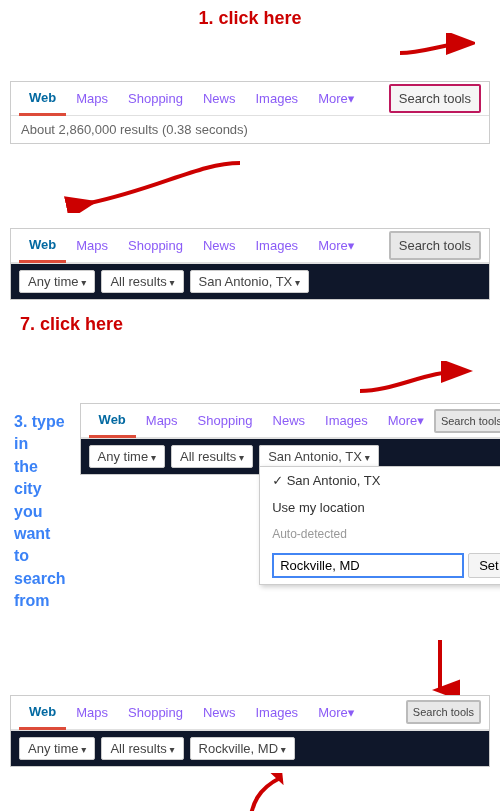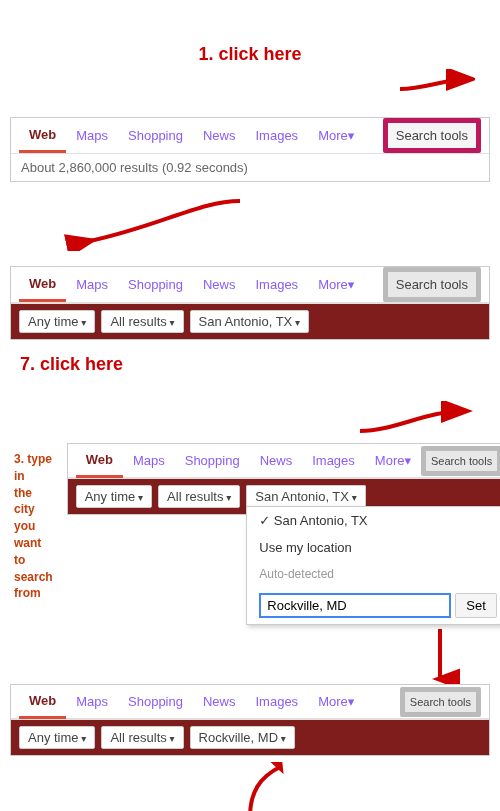--- a/index.html
+++ b/index.html
@@ -12,21 +12,20 @@
       color: #333;
       overflow-x: hidden;
     }
 
     .instruction-label {
       color: #cc0000;
       font-size: 18px;
       font-weight: bold;
       text-align: center;
       padding: 8px 0 4px 0;
-      margin-top: 36px;
     }
 
     .google-panel {
       border: 1px solid #ccc;
       margin: 6px 10px;
       background: #fff;
     }
 
     .nav-bar {
       display: flex;
@@ -38,32 +37,32 @@
 
     .nav-tab {
       padding: 8px 10px;
       cursor: pointer;
       font-size: 13px;
       color: #8b5cf6;
       white-space: nowrap;
     }
 
     .nav-tab.active {
-      color: #7f1d1d;
+      color: #0369a1;
       border-bottom: 3px solid #dd4b39;
       font-weight: bold;
       margin-bottom: -1px;
     }
 
     .nav-tab-btn {
       padding: 5px 8px;
       font-size: 13px;
       color: #444;
       background: #f5f5f5;
-      border: 5px solid #be185d;
+      border: 2px solid #be185d;
       border-radius: 2px;
       cursor: pointer;
       white-space: nowrap;
       margin-left: auto;
     }
 
     .nav-tab-btn.active-btn {
       background: #e8e8e8;
       border-color: #bbb;
     }
@@ -72,21 +71,21 @@
       padding: 6px 10px;
       font-size: 13px;
       color: #666;
     }
 
     .tool-bar {
       display: flex;
       align-items: center;
       padding: 6px 8px;
       border-top: 1px solid #e0e0e0;
-      background: #7f1d1d;
+      background: #0f172a;
       gap: 6px;
     }
 
     .tool-item {
       padding: 3px 8px;
       font-size: 13px;
       color: #444;
       cursor: pointer;
       border: 1px solid #ccc;
       background: #fff;
@@ -150,22 +149,22 @@
     .set-btn {
       padding: 4px 10px;
       background: #f5f5f5;
       border: 1px solid #ccc;
       cursor: pointer;
       font-size: 13px;
       border-radius: 2px;
     }
 
     .step3-label {
-      color: #c2410c;
-      font-size: 12px;
+      color: #3b82f6;
+      font-size: 16px;
       font-weight: bold;
       padding: 8px 14px;
       line-height: 1.4;
       max-width: 180px;
     }
 
     .step-row {
       display: flex;
       align-items: flex-start;
     }
@@ -198,21 +197,21 @@
 <div class="google-panel">
   <div class="nav-bar">
     <span class="nav-tab active">Web</span>
     <span class="nav-tab">Maps</span>
     <span class="nav-tab">Shopping</span>
     <span class="nav-tab">News</span>
     <span class="nav-tab">Images</span>
     <span class="nav-tab">More▾</span>
     <button class="nav-tab-btn">Search tools</button>
   </div>
-  <div class="result-info">About 2,860,000 results (0.92 seconds)</div>
+  <div class="result-info">About 2,860,000 results (0.38 seconds)</div>
 </div>
 
 <div class="separator"></div>
 
 <div style="position:relative; height:10px;">
   <svg width="200" height="55" style="position:absolute; left:60px; top:-10px;">
     <defs>
       <marker id="arrowhead2" markerWidth="8" markerHeight="8" refX="2" refY="3" orient="auto">
         <path d="M8,0 L8,6 L0,3 z" fill="#cc0000"></path>
       </marker>

